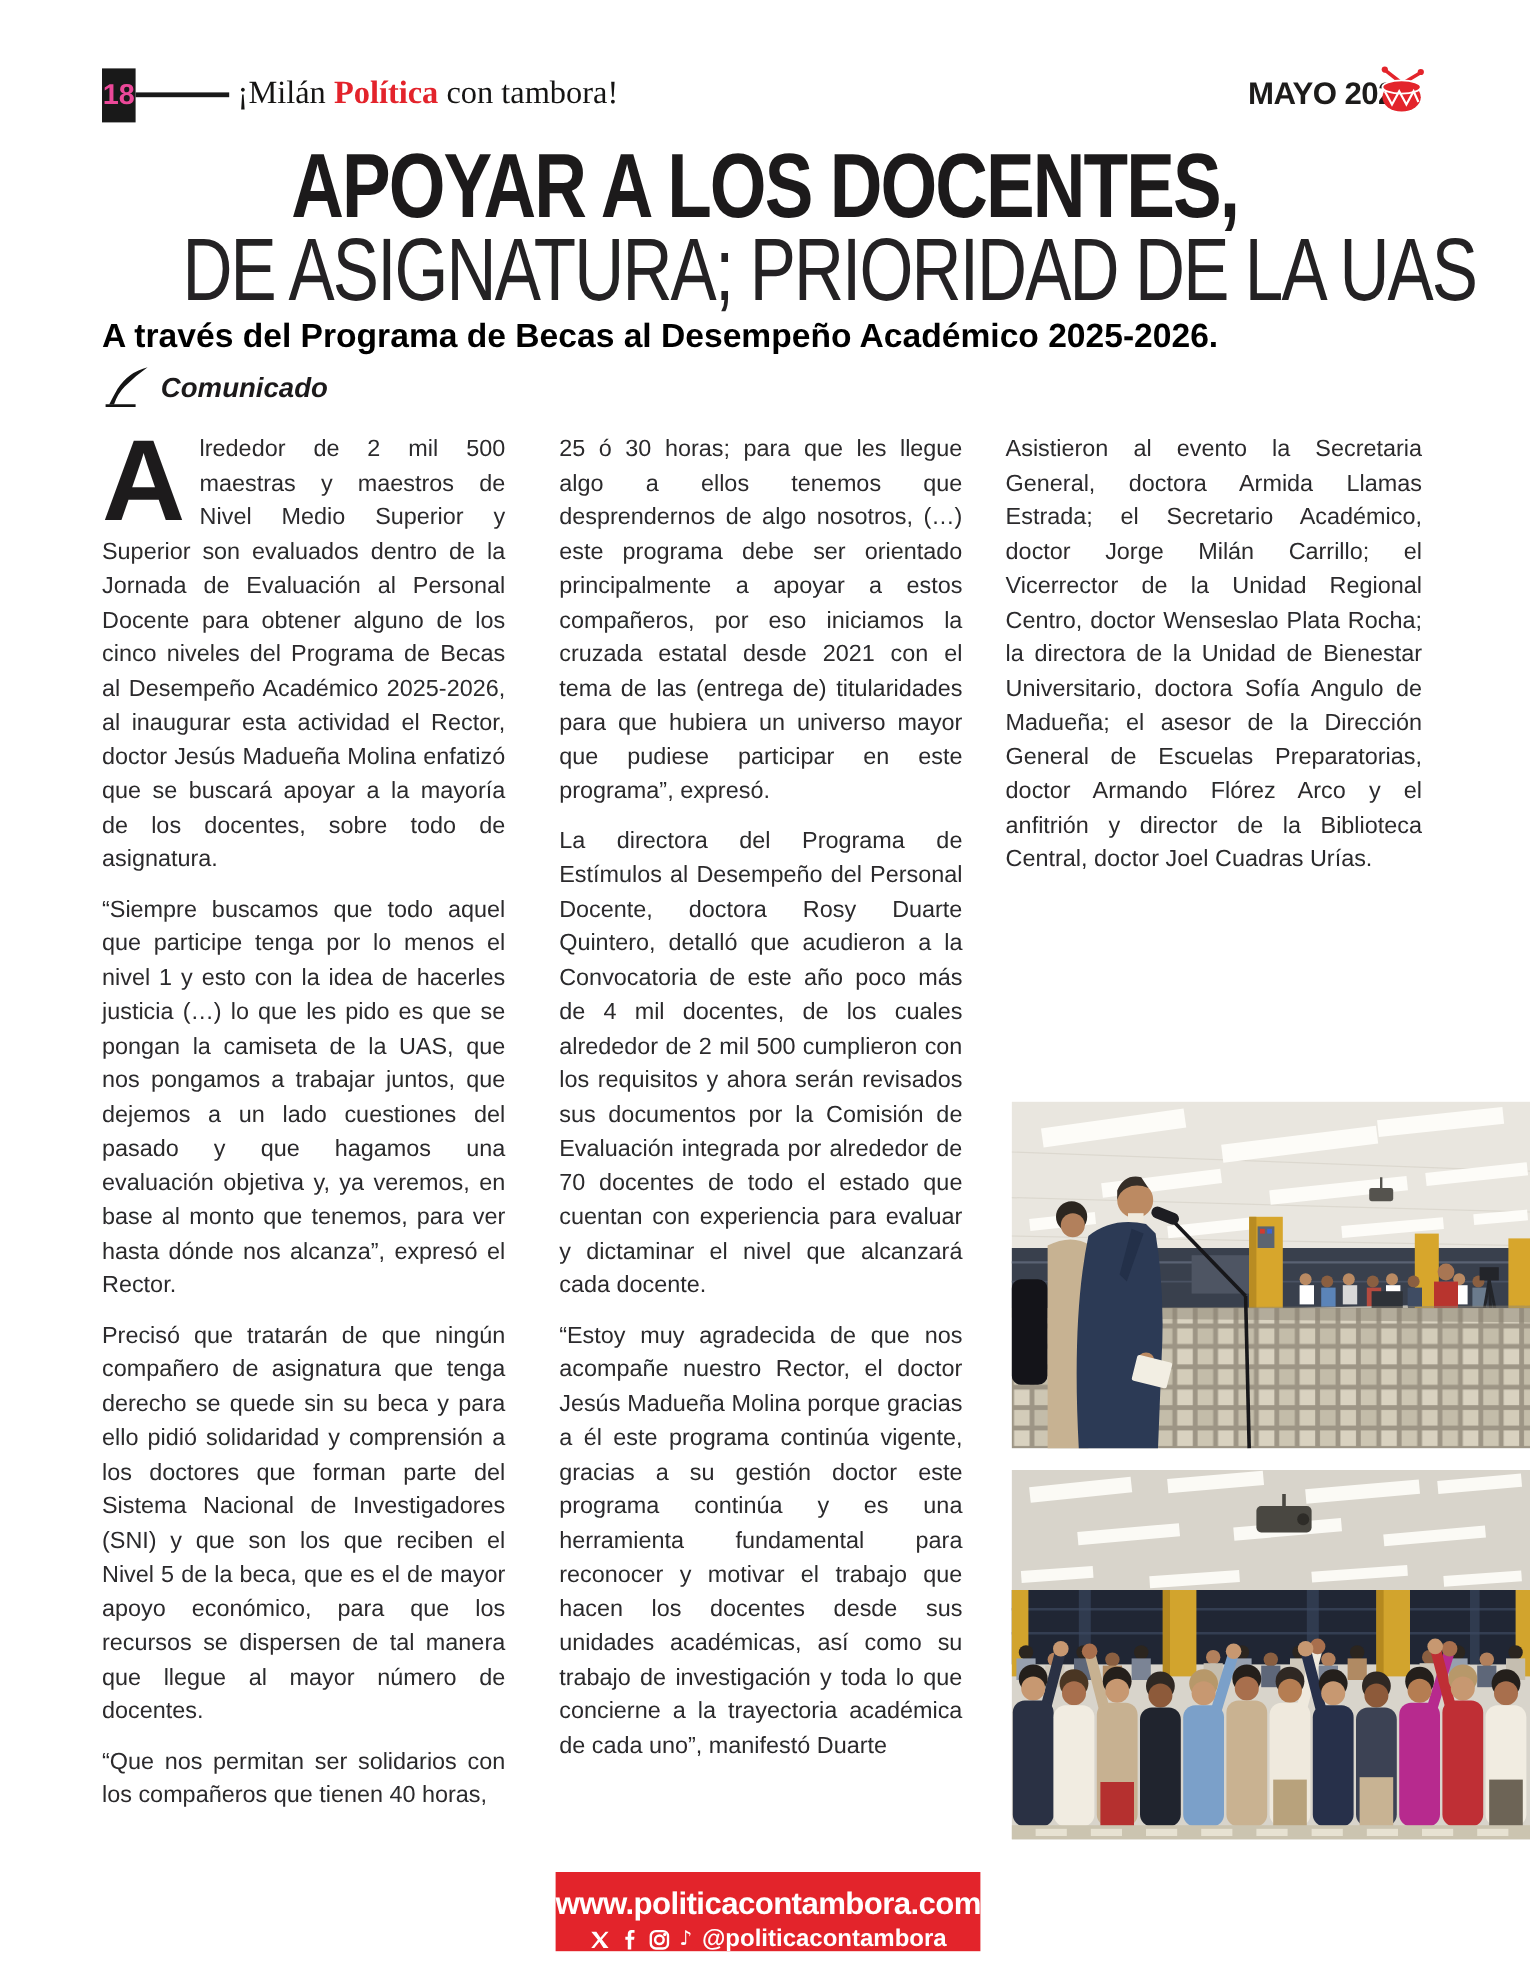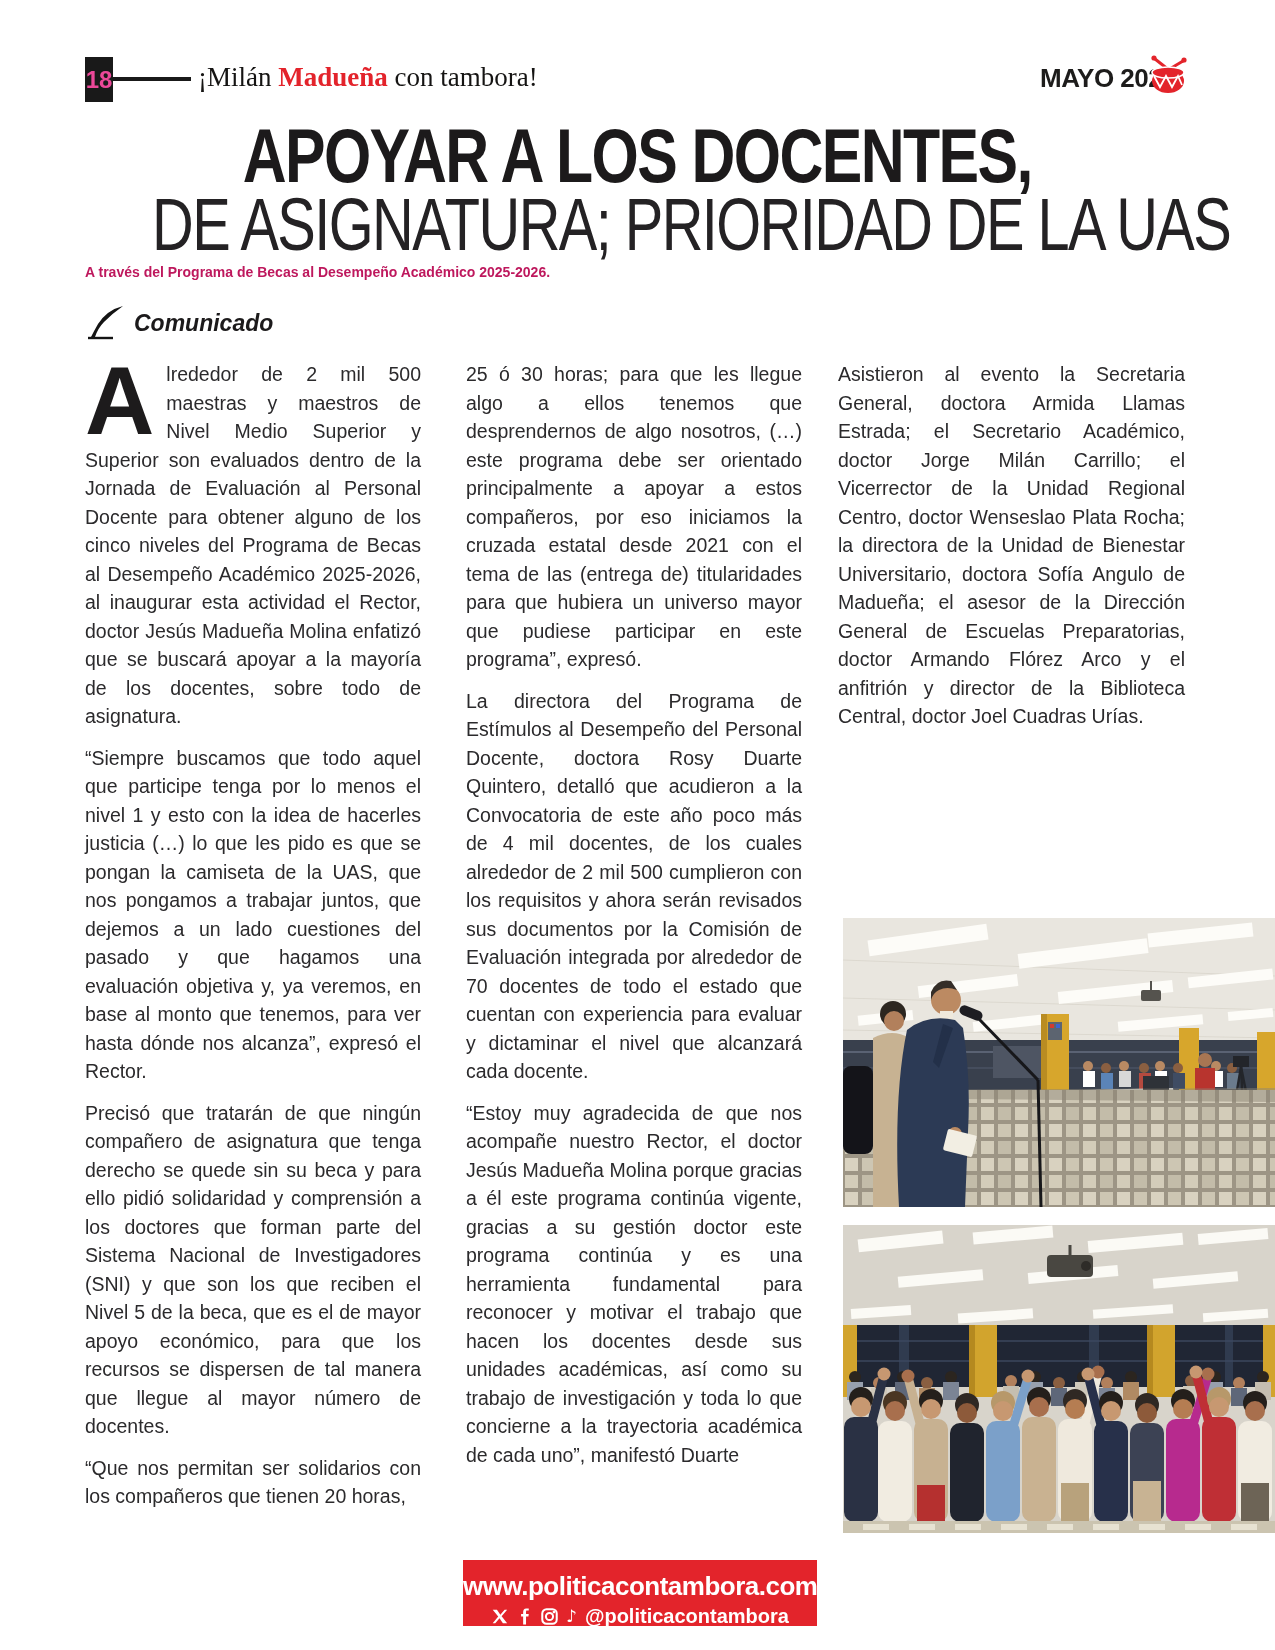--- a/index.html
+++ b/index.html
@@ -19,21 +19,21 @@
 
   
   .title-row{position:absolute;left:0;width:1275px;text-align:center;white-space:nowrap;}
   #title1{top:118px;}
   #title2{top:188px;}
   #title1 span{display:inline-block;transform:scaleX(0.80);transform-origin:center;
                font-size:76px;font-weight:800;letter-spacing:-2px;color:#1c1a1b;line-height:1;}
   #title2 span{display:inline-block;transform:scaleX(0.78);transform-origin:center;
                font-size:74px;font-weight:400;letter-spacing:-2px;color:#242224;line-height:1;}
 
-  .standfirst{position:absolute;left:85px;top:264px;font-size:14px;font-weight:700;color:#be185d;}
+  .standfirst{position:absolute;left:85px;top:264px;font-size:28px;font-weight:700;color:#000000;}
 
   .byline-icon{position:absolute;left:85px;top:304px;width:42px;height:36px;}
   .byline{position:absolute;left:134px;top:310px;font-size:23px;font-style:italic;font-weight:600;
           color:#1c1a1b;}
 
   
   .col{position:absolute;top:360px;text-align:justify;font-size:19.5px;line-height:28.5px;
        color:#2b2a2c;}
   .col p{margin:0 0 13px 0;}
   #col1{left:85px;width:336px;}
@@ -59,21 +59,21 @@
 </head>
 <body>
 
 <div class="page">
 
   <div class="pagenum-box">
     <span>18</span>
   </div>
   <div class="header-rule"></div>
   <div class="masthead">
-    <span>¡Milán </span><span class="brand">Madueña</span><span> con tambora!</span>
+    <span>¡Milán </span><span class="brand">Política</span><span> con tambora!</span>
   </div>
   <div class="issue-date">MAYO 2025</div>
   <svg class="logo-svg" viewBox="0 0 44 42">
     <line x1="9" y1="5" x2="23" y2="16" stroke="#e3242b" stroke-width="3" stroke-linecap="round"></line>
     <line x1="37" y1="7" x2="22" y2="16" stroke="#e3242b" stroke-width="3" stroke-linecap="round"></line>
     <circle cx="8" cy="4" r="2.6" fill="#e3242b"></circle>
     <circle cx="38" cy="6" r="2.6" fill="#e3242b"></circle>
     <ellipse cx="22" cy="27" rx="16" ry="12" fill="#e3242b"></ellipse>
     <ellipse cx="22" cy="18.5" rx="16" ry="5.5" fill="#e3242b" stroke="#ffffff" stroke-width="1.6"></ellipse>
     <path d="M8 22 L14 33 L20 22 L26 33 L32 22 L36 31" stroke="#ffffff" stroke-width="1.8" fill="none"></path>
@@ -90,21 +90,21 @@
   <svg class="byline-icon" viewBox="0 0 42 36">
     <path d="M38 2 Q22 6 13 20 Q9 27 6 33 L10 33 Q13 24 19 18 Q28 9 38 2 Z" fill="#141414"></path>
     <line x1="3" y1="34" x2="28" y2="34" stroke="#141414" stroke-width="2.4"></line>
   </svg>
   <div class="byline">Comunicado</div>
 
   <div class="col" id="col1">
     <p><span class="dropcap">A</span><span>lrededor de 2 mil 500 maestras y maestros de Nivel Medio Superior y Superior son evaluados dentro de la Jornada de Evaluación al Personal Docente para obtener alguno de los cinco niveles del Programa de Becas al Desempeño Académico 2025-2026, al inaugurar esta actividad el Rector, doctor Jesús Madueña Molina enfatizó que se buscará apoyar a la mayoría de los docentes, sobre todo de asignatura.</span></p>
     <p>“Siempre buscamos que todo aquel que participe tenga por lo menos el nivel 1 y esto con la idea de hacerles justicia (…) lo que les pido es que se pongan la camiseta de la UAS, que nos pongamos a trabajar juntos, que dejemos a un lado cuestiones del pasado y que hagamos una evaluación objetiva y, ya veremos, en base al monto que tenemos, para ver hasta dónde nos alcanza”, expresó el Rector.</p>
     <p>Precisó que tratarán de que ningún compañero de asignatura que tenga derecho se quede sin su beca y para ello pidió solidaridad y comprensión a los doctores que forman parte del Sistema Nacional de Investigadores (SNI) y que son los que reciben el Nivel 5 de la beca, que es el de mayor apoyo económico, para que los recursos se dispersen de tal manera que llegue al mayor número de docentes.</p>
-    <p>“Que nos permitan ser solidarios con los compañeros que tienen 20 horas,</p>
+    <p>“Que nos permitan ser solidarios con los compañeros que tienen 40 horas,</p>
   </div>
 
   <div class="col" id="col2">
     <p>25 ó 30 horas; para que les llegue algo a ellos tenemos que desprendernos de algo nosotros, (…) este programa debe ser orientado principalmente a apoyar a estos compañeros, por eso iniciamos la cruzada estatal desde 2021 con el tema de las (entrega de) titularidades para que hubiera un universo mayor que pudiese participar en este programa”, expresó.</p>
     <p>La directora del Programa de Estímulos al Desempeño del Personal Docente, doctora Rosy Duarte Quintero, detalló que acudieron a la Convocatoria de este año poco más de 4 mil docentes, de los cuales alrededor de 2 mil 500 cumplieron con los requisitos y ahora serán revisados sus documentos por la Comisión de Evaluación integrada por alrededor de 70 docentes de todo el estado que cuentan con experiencia para evaluar y dictaminar el nivel que alcanzará cada docente.</p>
     <p>“Estoy muy agradecida de que nos acompañe nuestro Rector, el doctor Jesús Madueña Molina porque gracias a él este programa continúa vigente, gracias a su gestión doctor este programa continúa y es una herramienta fundamental para reconocer y motivar el trabajo que hacen los docentes desde sus unidades académicas, así como su trabajo de investigación y toda lo que concierne a la trayectoria académica de cada uno”, manifestó Duarte</p>
   </div>
 
   <div class="col" id="col3">
     <p>Asistieron al evento la Secretaria General, doctora Armida Llamas Estrada; el Secretario Académico, doctor Jorge Milán Carrillo; el Vicerrector de la Unidad Regional Centro, doctor Wenseslao Plata Rocha; la directora de la Unidad de Bienestar Universitario, doctora Sofía Angulo de Madueña; el asesor de la Dirección General de Escuelas Preparatorias, doctor Armando Flórez Arco y el anfitrión y director de la Biblioteca Central, doctor Joel Cuadras Urías.</p>

